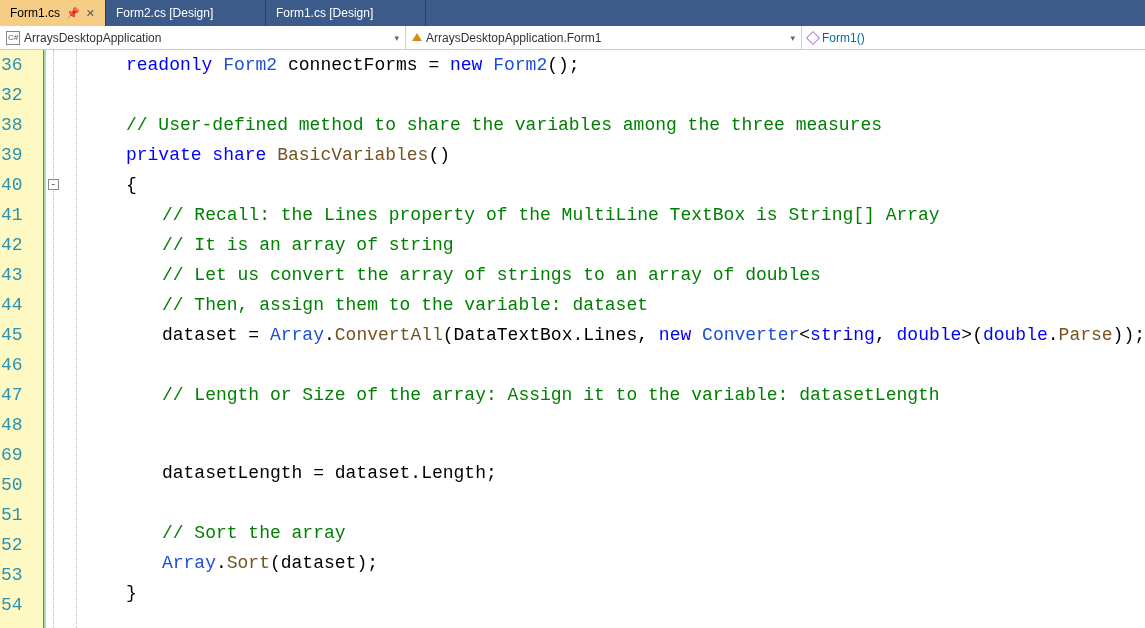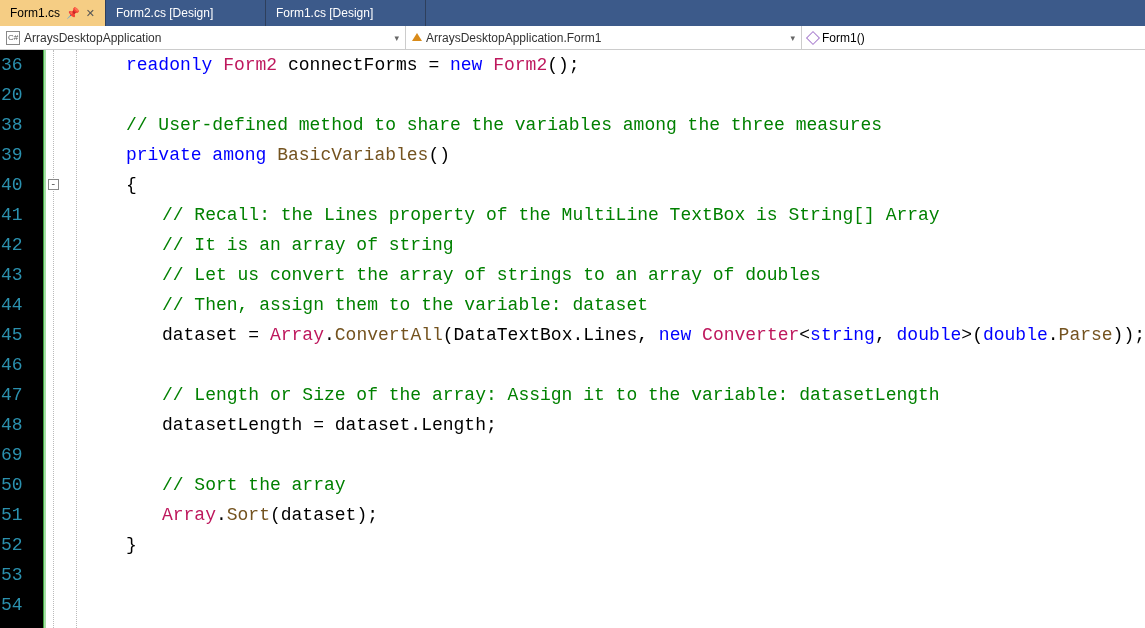--- a/index.html
+++ b/index.html
@@ -89,21 +89,21 @@
     font-family: Consolas, "Courier New", monospace;
     font-size: 18px;
     line-height: 30px;
   }
   .gutter {
     width: 92px;
     text-align: right;
     color: #2b91af;
     padding-right: 20px;
     border-right: 0;
-    background: #000000;
+    background: #fef9c3;
   }
   .gutter div { height: 30px; }
   .track {
     width: 6px;
     background: #3fa33f;
   }
   .track-pale {
     width: 4px;
     background: #a6e0a6;
   }
@@ -138,21 +138,21 @@
     white-space: pre;
     position: relative;
   }
   .dotted-guide {
     position: absolute;
     top: 0; bottom: 0;
     border-left: 1px dotted #bbb;
   }
   .c-comment { color: #008000; }
   .c-keyword { color: #0000ff; }
-  .c-type    { color: #be185d; }
+  .c-type    { color: #1d4ed8; }
   .c-method  { color: #74531f; }
   .c-text    { color: #000; }
 </style>
 </head>
 <body>
 
 <div class="tab-bar">
   <div class="tab active">
     <span>Form1.cs</span>
     <span class="pin">📌</span>
@@ -172,28 +172,28 @@
     <span>ArraysDesktopApplication</span>
     <span class="dd">▾</span>
   </div>
   <div class="nav-cell" style="width:396px">
     <span class="icon-orange-tri"></span>
     <span>ArraysDesktopApplication.Form1</span>
     <span class="dd">▾</span>
   </div>
   <div class="nav-cell" style="flex:1;border-right:none">
     <span class="icon-cube"></span>
-    <span style="color:#000000">Form1()</span>
+    <span style="color:#0369a1">Form1()</span>
   </div>
 </div>
 
 <div class="editor">
   <div class="gutter" id="gutter">
       <div>36</div>
-      <div>20</div>
+      <div>32</div>
       <div>38</div>
       <div>39</div>
       <div>40</div>
       <div>41</div>
       <div>42</div>
       <div>43</div>
       <div>44</div>
       <div>45</div>
       <div>46</div>
       <div>47</div>
@@ -209,29 +209,29 @@
   <div class="track-pale"></div>
   <div class="fold-col" id="foldcol">
     <div class="dotted-v" style="left:7px"></div>
   <div class="fold-box" style="top: 129px;">-</div>
     </div>
   <div class="code" id="code">
     <div class="dotted-guide" style="left:24px"></div>
       <div class="code-line" style="padding-left: 72px;"><span class="c-keyword">readonly</span><span class="c-text"> </span><span class="c-type">Form2</span><span class="c-text"> connectForms = </span><span class="c-keyword">new</span><span class="c-text"> </span><span class="c-type">Form2</span><span class="c-text">();</span></div>
       <div class="code-line" style="padding-left: 72px;"></div>
       <div class="code-line" style="padding-left: 72px;"><span class="c-comment">// User-defined method to share the variables among the three measures</span></div>
-      <div class="code-line" style="padding-left: 72px;"><span class="c-keyword">private</span><span class="c-text"> </span><span class="c-keyword">among</span><span class="c-text"> </span><span class="c-method">BasicVariables</span><span class="c-text">()</span></div>
+      <div class="code-line" style="padding-left: 72px;"><span class="c-keyword">private</span><span class="c-text"> </span><span class="c-keyword">share</span><span class="c-text"> </span><span class="c-method">BasicVariables</span><span class="c-text">()</span></div>
       <div class="code-line" style="padding-left: 72px;"><span class="c-text">{</span></div>
       <div class="code-line" style="padding-left: 108px;"><span class="c-comment">// Recall: the Lines property of the MultiLine TextBox is String[] Array</span></div>
       <div class="code-line" style="padding-left: 108px;"><span class="c-comment">// It is an array of string</span></div>
       <div class="code-line" style="padding-left: 108px;"><span class="c-comment">// Let us convert the array of strings to an array of doubles</span></div>
       <div class="code-line" style="padding-left: 108px;"><span class="c-comment">// Then, assign them to the variable: dataset</span></div>
       <div class="code-line" style="padding-left: 108px;"><span class="c-text">dataset = </span><span class="c-type">Array</span><span class="c-text">.</span><span class="c-method">ConvertAll</span><span class="c-text">(DataTextBox.Lines, </span><span class="c-keyword">new</span><span class="c-text"> </span><span class="c-type">Converter</span><span class="c-text">&lt;</span><span class="c-keyword">string</span><span class="c-text">, </span><span class="c-keyword">double</span><span class="c-text">&gt;(</span><span class="c-keyword">double</span><span class="c-text">.</span><span class="c-method">Parse</span><span class="c-text">));</span></div>
       <div class="code-line" style="padding-left: 108px;"></div>
       <div class="code-line" style="padding-left: 108px;"><span class="c-comment">// Length or Size of the array: Assign it to the variable: datasetLength</span></div>
-      <div class="code-line" style="padding-left: 108px;"><span class="c-text">datasetLength = dataset.Length;</span></div>
+      <div class="code-line" style="padding-left: 108px; margin-top: 48px;"><span class="c-text">datasetLength = dataset.Length;</span></div>
       <div class="code-line" style="padding-left: 108px;"></div>
       <div class="code-line" style="padding-left: 108px;"><span class="c-comment">// Sort the array</span></div>
       <div class="code-line" style="padding-left: 108px;"><span class="c-type">Array</span><span class="c-text">.</span><span class="c-method">Sort</span><span class="c-text">(dataset);</span></div>
       <div class="code-line" style="padding-left: 72px;"><span class="c-text">}</span></div>
       <div class="code-line" style="padding-left: 72px;"></div>
     </div>
 </div>
 
 </body></html>

